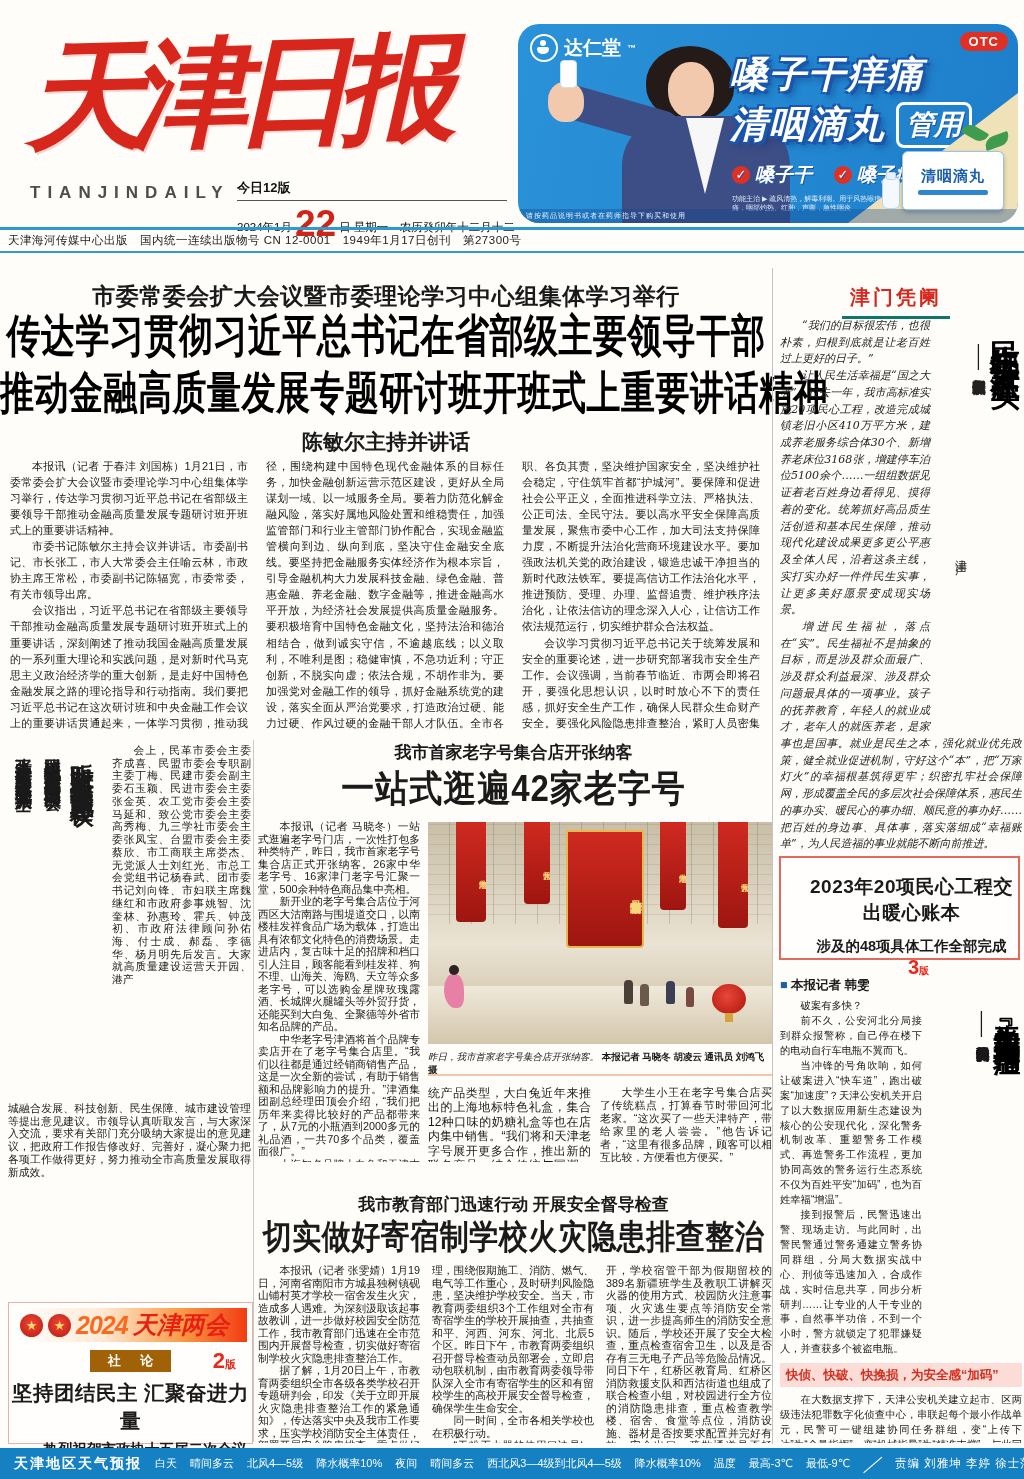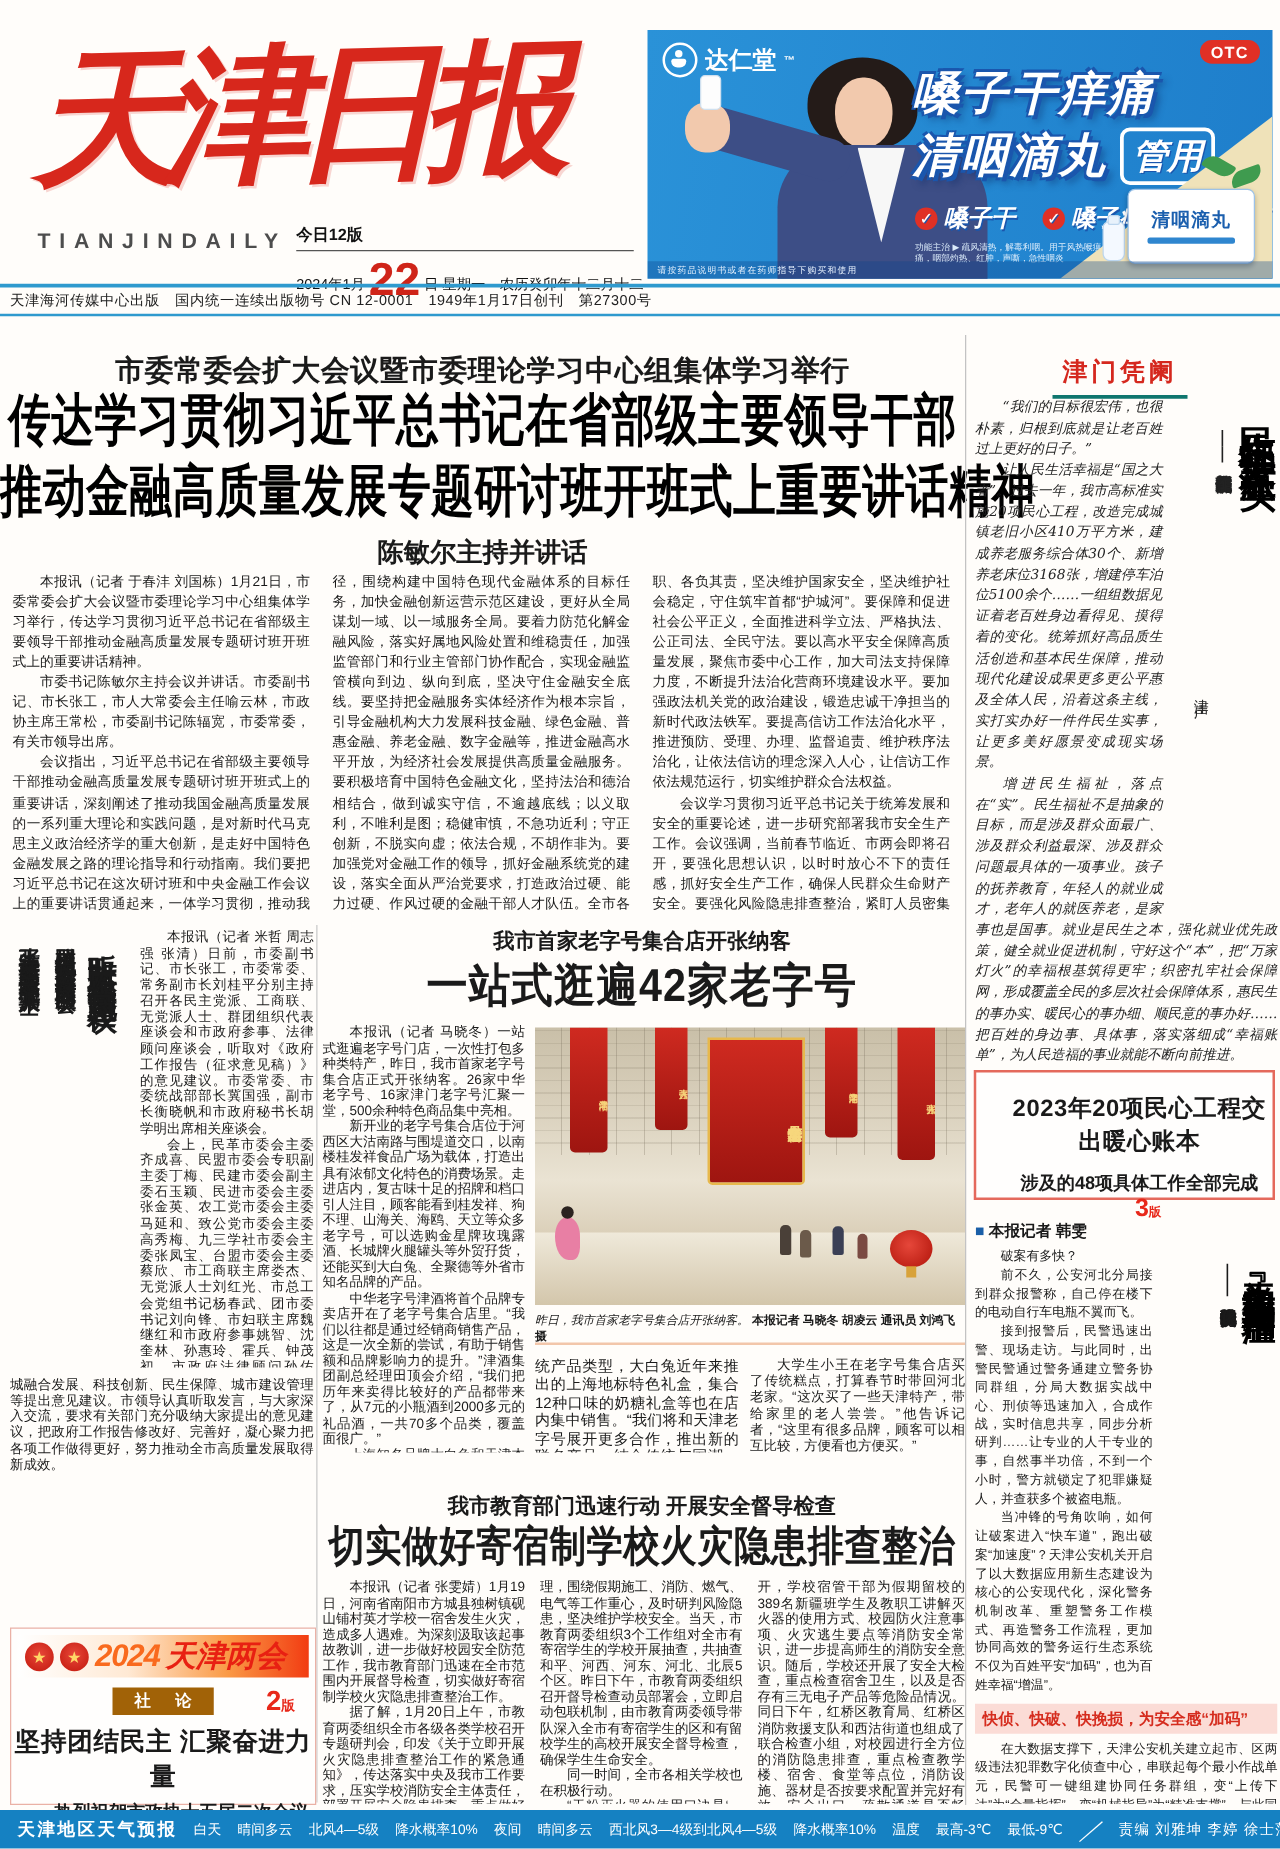--- a/index.html
+++ b/index.html
@@ -20,21 +20,21 @@
   .edition{font-size:13px;font-weight:bold;color:#111;}
   .edition-rule{border-top:1.5px solid #555;margin-top:3px;}
   .dateline{margin-top:2px;font-size:11.5px;color:#111;white-space:nowrap;}
   .date-day{font-size:37px;color:#cf2418;font-weight:bold;padding:0 3px;vertical-align:-5px;}
   .rule-blue1{left:0;top:227px;width:1024px;height:3px;background:#2f9ace;}
   .publine{left:8px;top:233px;font-size:11.5px;color:#222;letter-spacing:.5px;}
   .rule-blue2{left:0;top:251px;width:1024px;height:2px;background:#2f9ace;}
 
   
   .ad{left:518px;top:24px;width:500px;height:199px;background:linear-gradient(100deg,#2a92d8,#1e7ecb);
-      overflow:hidden;color:#fff;}
+      overflow:hidden;color:#fff;border-radius:21px;}
   .ad-logo{position:absolute;left:12px;top:10px;display:flex;align-items:center;gap:6px;font-size:19px;font-weight:bold;}
   .ad-logo .ring{width:24px;height:24px;border:2px solid #fff;border-radius:50%;position:relative;}
   .ad-logo .ring::before{content:"";position:absolute;left:8px;top:4px;width:6px;height:6px;background:#fff;border-radius:50%;}
   .ad-logo .ring::after{content:"";position:absolute;left:5px;top:11px;width:12px;height:7px;background:#fff;border-radius:2px 2px 5px 5px;}
   .ad-tm{font-size:9px;vertical-align:top;}
   .ad-otc{position:absolute;right:10px;top:8px;background:#e03025;color:#fff;font-weight:900;font-size:13px;
     padding:2px 9px;border-radius:11px;letter-spacing:1px;}
   .ad-head1{position:absolute;left:212px;top:26px;font-size:37px;font-weight:900;font-style:italic;letter-spacing:2px;
     color:#fff;text-shadow:-2px -2px 0 #1a56ad,2px -2px 0 #1a56ad,-2px 2px 0 #1a56ad,3px 3px 0 #1a56ad,5px 5px 6px rgba(10,40,100,.5);white-space:nowrap;}
   .ad-head2{position:absolute;left:212px;top:76px;display:flex;align-items:center;gap:10px;}
@@ -258,21 +258,20 @@
 
   </div>
 
   <div class="abs vline-main"></div>
   <div class="abs vline-left"></div>
 
   <div class="abs vert la-v1">张工等主持召开各民主党派工商联无党派人士</div>
   <div class="abs vert la-v2">群团组织代表和市政府参事法律顾问座谈会</div>
   <div class="abs vert la-v3">听取对政府工作报告的意见建议</div>
   <div class="abs la-body jc">
-    <p class="ind">本报讯（记者 米哲 周志强 张清）日前，市委副书记、市长张工，市委常委、常务副市长刘桂平分别主持召开各民主党派、工商联、无党派人士、群团组织代表座谈会和市政府参事、法律顾问座谈会，听取对《政府工作报告（征求意见稿）》的意见建议。市委常委、市委统战部部长冀国强，副市长衡晓帆和市政府秘书长胡学明出席相关座谈会。</p>
     <p class="ind">会上，民革市委会主委齐成喜、民盟市委会专职副主委丁梅、民建市委会副主委石玉颖、民进市委会主委张金英、农工党市委会主委马延和、致公党市委会主委高秀梅、九三学社市委会主委张凤宝、台盟市委会主委蔡欣、市工商联主席娄杰、无党派人士刘红光、市总工会党组书记杨春武、团市委书记刘向锋、市妇联主席魏继红和市政府参事姚智、沈奎林、孙惠玲、霍兵、钟茂初、市政府法律顾问孙佑海、付士成、郝磊、李德华、杨月明先后发言。大家就高质量建设运营天开园、港产</p>
   </div>
   <div class="abs la-body2 jc">
     <p class="cont">城融合发展、科技创新、民生保障、城市建设管理等提出意见建议。市领导认真听取发言，与大家深入交流，要求有关部门充分吸纳大家提出的意见建议，把政府工作报告修改好、完善好，凝心聚力把各项工作做得更好，努力推动全市高质量发展取得新成效。</p>
   </div>
 
   <div class="abs lh-box">
     <div class="lh-banner">
       <span class="emblem"></span>
       <span class="emblem"></span>
@@ -363,22 +362,22 @@
   </div>
 
   <div class="abs pa-wrap jc">
     <p class="pa-reporter"><span class="sq">■</span> <span>本报记者 韩雯</span></p>
     <div class="pa-float">
       <div class="pa-vtitle">为平安『加码』为幸福『增温』</div>
       <div class="pa-vsub">——天津公安机关以大数据赋能推动公安工作现代化</div>
     </div>
     <p class="ind">破案有多快？</p>
     <p class="ind">前不久，公安河北分局接到群众报警称，自己停在楼下的电动自行车电瓶不翼而飞。</p>
+    <p class="ind">当冲锋的号角吹响，如何让破案进入“快车道”，跑出破案“加速度”？天津公安机关开启了以大数据应用新生态建设为核心的公安现代化，深化警务机制改革、重塑警务工作模式、再造警务工作流程，更加协同高效的警务运行生态系统不仅为百姓平安“加码”，也为百姓幸福“增温”。</p>
     <p class="ind">接到报警后，民警迅速出警、现场走访。与此同时，出警民警通过警务通建立警务协同群组，分局大数据实战中心、刑侦等迅速加入，合成作战，实时信息共享，同步分析研判……让专业的人干专业的事，自然事半功倍，不到一个小时，警方就锁定了犯罪嫌疑人，并查获多个被盗电瓶。</p>
-    <p class="ind">当冲锋的号角吹响，如何让破案进入“快车道”，跑出破案“加速度”？天津公安机关开启了以大数据应用新生态建设为核心的公安现代化，深化警务机制改革、重塑警务工作模式、再造警务工作流程，更加协同高效的警务运行生态系统不仅为百姓平安“加码”，也为百姓幸福“增温”。</p>
     <div class="pa-subhead">快侦、快破、快挽损，为安全感“加码”</div>
     <p class="ind">在大数据支撑下，天津公安机关建立起市、区两级违法犯罪数字化侦查中心，串联起每个最小作战单元，民警可一键组建协同任务群组，变“上传下达”为“全量指挥”，变“机械指导”为“精准支撑”。与此同时，有专人紧盯办案进度，拧紧责任链条，汇聚资源优势，形成整体合力。</p>
 
   </div>
 
   <div class="abs weather">
     <span class="w-label">天津地区天气预报</span>
     <span>白天</span>
     <span>晴间多云</span>
     <span>北风4—5级</span>

